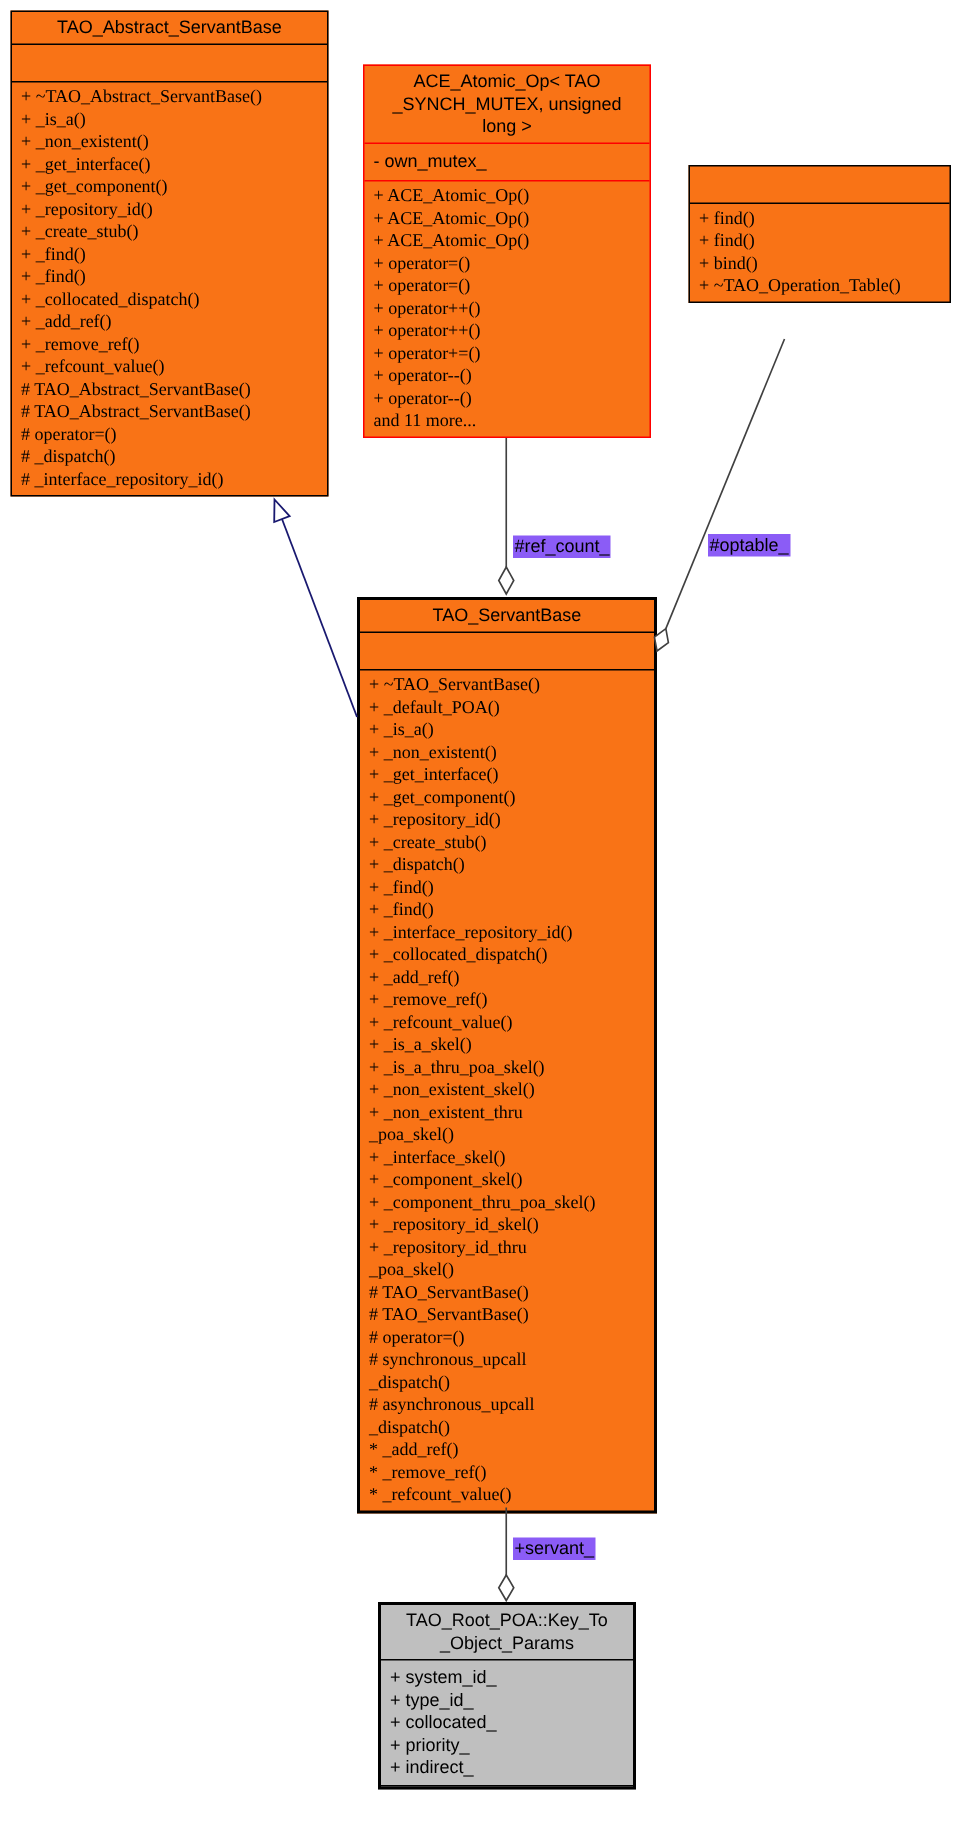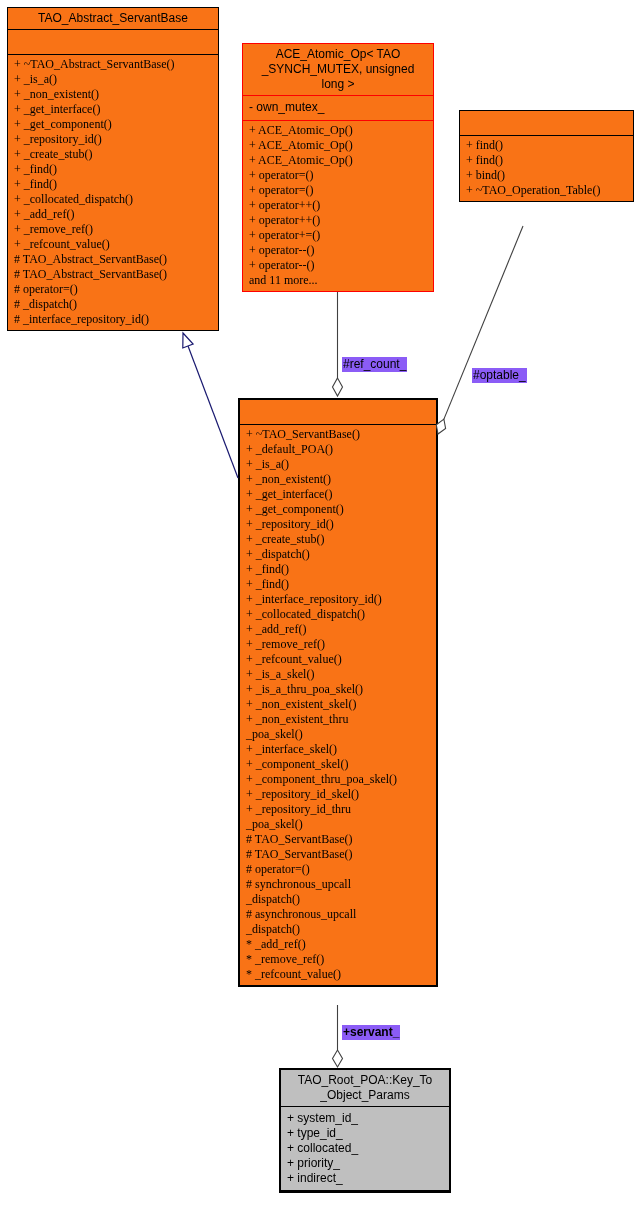--- a/index.html
+++ b/index.html
@@ -60,39 +60,38 @@
     border-bottom-color: #fe0000;
   }
   
   .node.thick {
     border-width: 2px;
   }
   
   .node.current {
     background: #bfbfbf;
     border-width: 2px;
-    margin-left: 27px;
   }
   .edge-label {
     position: absolute;
     z-index: 2;
     line-height: 15px;
     white-space: nowrap;
     background: #8b5cf6;
     padding: 0 1px;
   }
   
   #node-abstract { left: 7px;   top: 7px;    width: 212px; }
   #node-atomic   { left: 242px; top: 43px;   width: 192px; }
   #node-optable  { left: 459px; top: 110px;  width: 175px; }
   #node-servant  { left: 238px; top: 398px;  width: 200px; }
   #node-params   { left: 252px; top: 1068px; width: 172px; }
   #label-refcount { left: 342px; top: 357px; }
-  #label-optable  { left: 472px; top: 368px; }
-  #label-servant  { left: 342px; top: 1025px; font-weight: bold; }
+  #label-optable  { left: 472px; top: 356px; }
+  #label-servant  { left: 342px; top: 1025px; }
 </style>
 </head>
 <body>
 
 <div class="canvas">
 
   <svg class="edges-layer" width="643" height="1224" viewBox="0 0 643 1224" xmlns="http://www.w3.org/2000/svg">
 
     <line x1="238" y1="478" x2="188" y2="346" stroke="#191970" stroke-width="1.2"></line>
     <polygon points="183,333 193.1,344.1 182.8,348.0" fill="#ffffff" stroke="#191970" stroke-width="1.2"></polygon>
@@ -162,20 +161,23 @@
     <div class="attrs"></div>
     <div class="members">
         <div>+ find()</div>
         <div>+ find()</div>
         <div>+ bind()</div>
         <div>+ ~TAO_Operation_Table()</div>
       </div>
   </div>
 
   <div class="node thick" id="node-servant">
+    <div class="title">
+        <div>TAO_ServantBase</div>
+      </div>
     <div class="attrs"></div>
     <div class="members">
         <div>+ ~TAO_ServantBase()</div>
         <div>+ _default_POA()</div>
         <div>+ _is_a()</div>
         <div>+ _non_existent()</div>
         <div>+ _get_interface()</div>
         <div>+ _get_component()</div>
         <div>+ _repository_id()</div>
         <div>+ _create_stub()</div>

